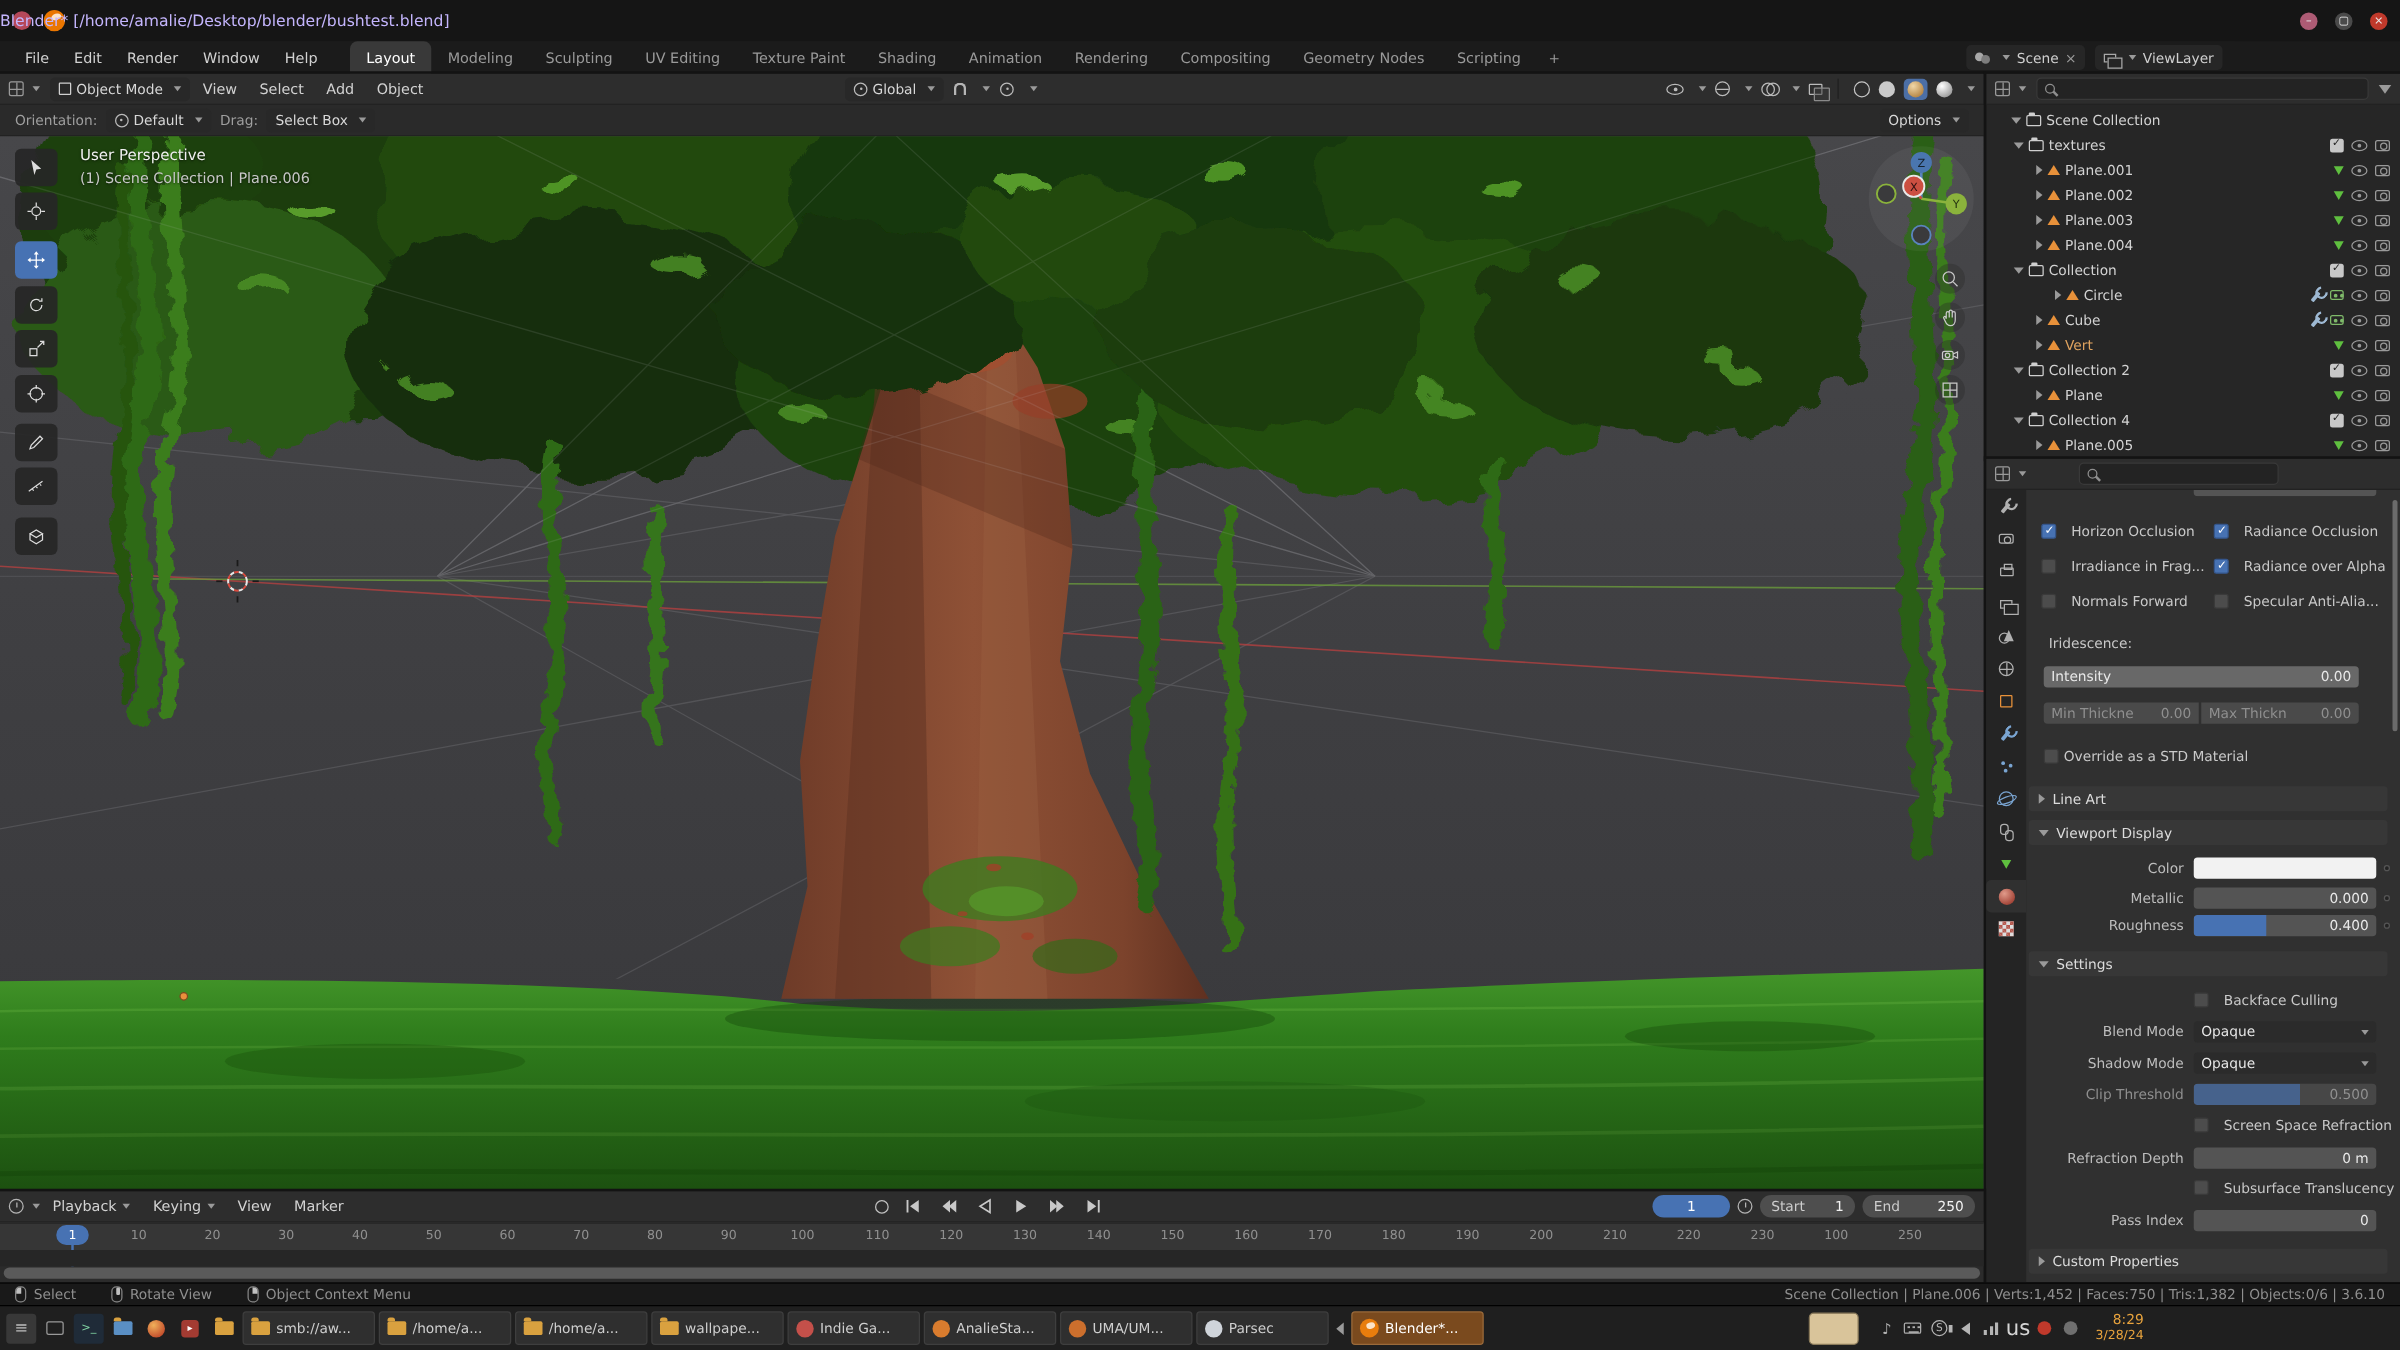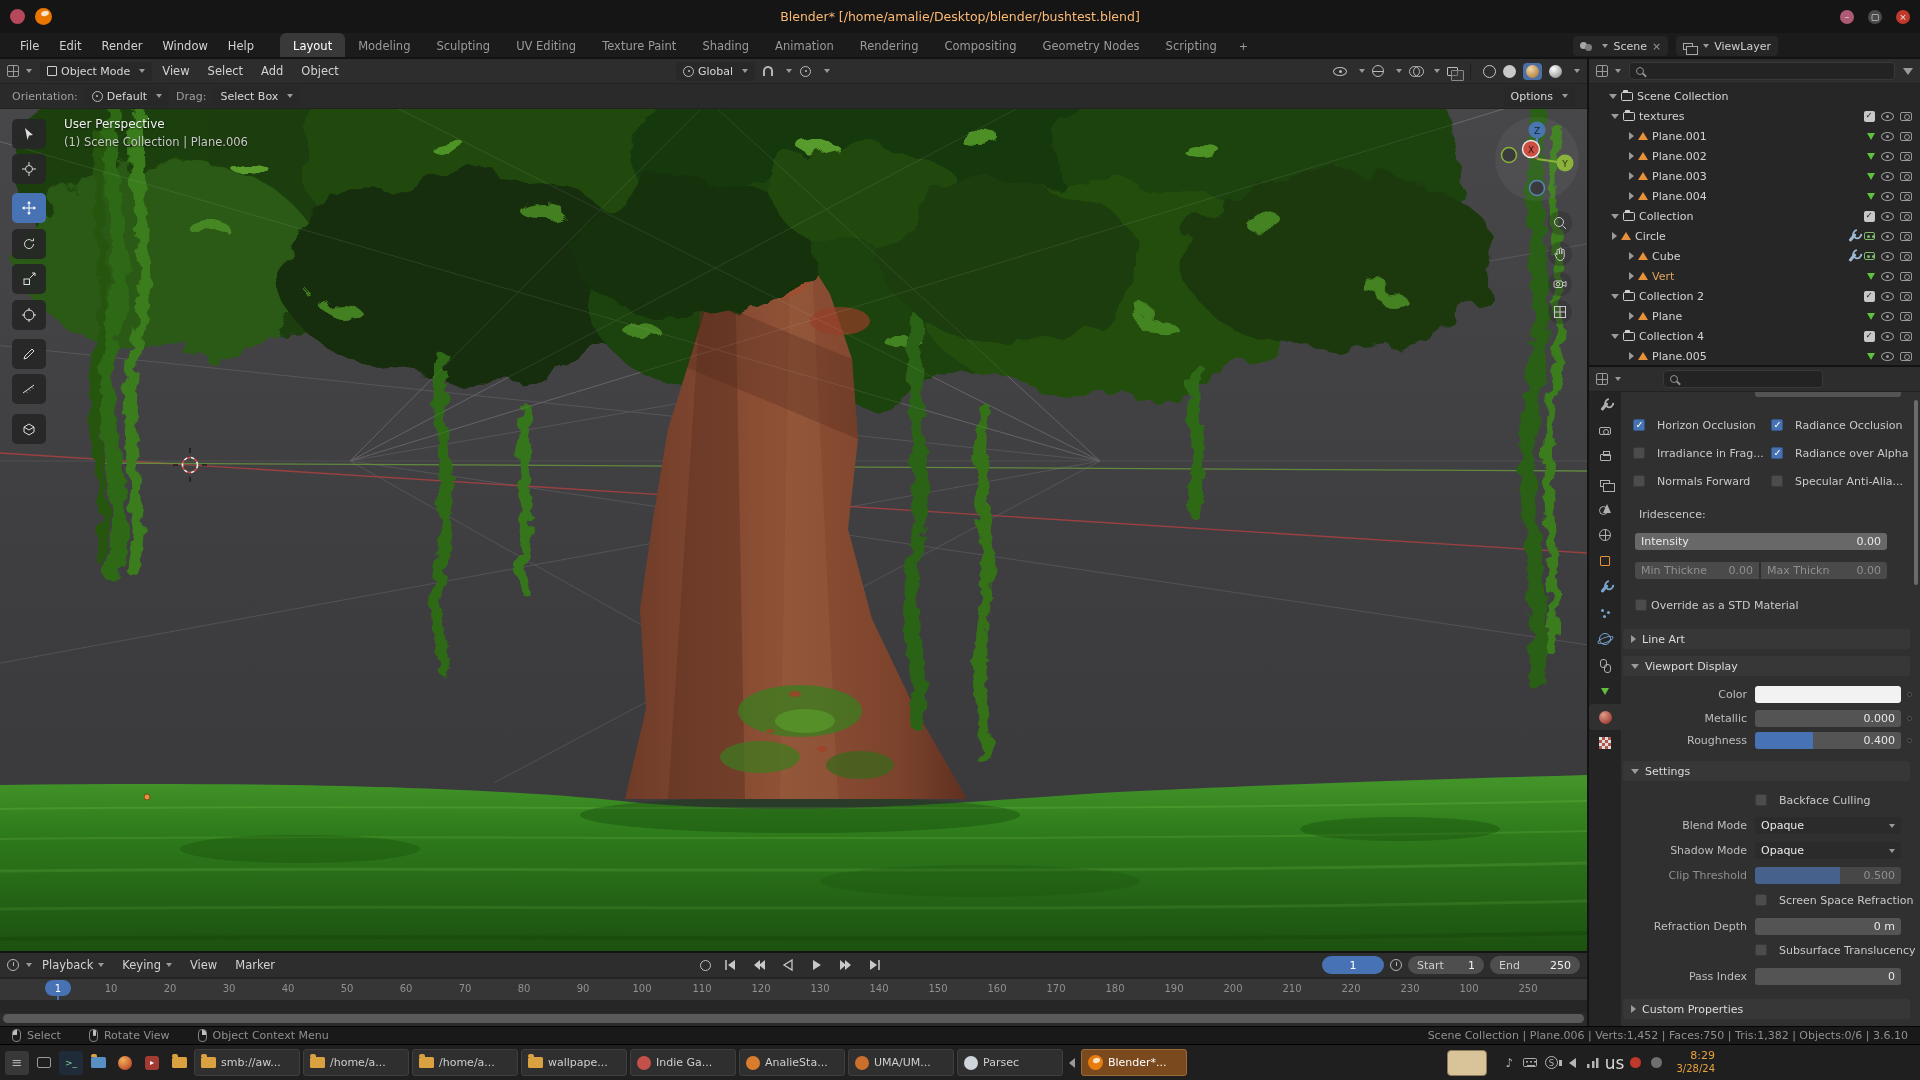--- a/index.html
+++ b/index.html
@@ -42,21 +42,21 @@
   .icon-collection{width:12px;height:9px;border:1px solid #cfcfcf;border-radius:1.5px;position:relative;flex:none}
   .icon-collection::before{content:"";position:absolute;left:1px;top:-3px;width:5px;height:2px;background:#cfcfcf;border-radius:1px 1px 0 0}
   .icon-wrench{width:3px;height:9px;background:currentColor;transform:rotate(40deg);border-radius:1px;position:relative;color:#9db8d2;flex:none;margin:2px 4px 0 2px}
   .icon-wrench::before{content:"";position:absolute;top:-6px;left:-2.5px;width:6px;height:6px;border:2px solid currentColor;border-radius:50%;border-top-color:transparent}
   .icon-nodes{width:11px;height:8px;border:1px solid #7fba6a;border-radius:2px;position:relative;flex:none}
   .icon-nodes::after{content:"";position:absolute;left:1.5px;top:2px;width:3px;height:3px;background:#7fba6a;border-radius:50%;box-shadow:5px 0 0 #7fba6a}
   .ifun{width:0;height:0;border-left:5px solid transparent;border-right:5px solid transparent;border-top:7px solid #9a9a9a;position:relative;flex:none}
 
   
   #titlebar{left:0;top:0;width:1920px;height:33px;background:#151515;display:flex;align-items:center;padding:0 10px}
-  #title-text{position:absolute;left:0;right:0;text-align:center;color:#fdba74;font-size:12.5px}
+  #title-text{position:absolute;left:0;right:0;text-align:left;color:#c4b5fd;font-size:12.5px}
   .blogo{width:17px;height:17px;border-radius:50%;background:#ea7600;position:relative;flex:none}
   .blogo::after{content:"";position:absolute;left:6px;top:3px;width:8px;height:5px;background:#fbe3c8;border-radius:50%;transform:rotate(-15deg)}
   .badge{width:15px;height:15px;border-radius:50%;background:#b5485a;margin-right:10px;flex:none}
   .winbtn{width:14px;height:14px;border-radius:50%;margin-left:14px;flex:none;position:relative}
   .winbtn span{position:absolute;inset:0;display:flex;align-items:center;justify-content:center;font-size:9px;color:#e9e9e9}
 
   
   #topbar{left:0;top:33px;width:1788px;height:26px;background:#1b1b1b;display:flex;align-items:stretch;padding-left:10px}
   .menu-item{display:flex;align-items:center;padding:0 10px;color:#d2d2d2;font-size:11.5px}
   .ws-tabs{display:flex;margin-left:16px}
@@ -660,21 +660,21 @@
         <span class="tri-d"></span>
           <span class="icon-collection"></span>
         <span>Collection</span>
           <span class="sp"></span>
         <span class="rt">
             <span class="ocb"></span>
             <span class="ieye"></span>
             <span class="icam"></span>
           </span>
       </div>
-      <div class="orow" style="padding-left:23px">
+      <div class="orow" style="padding-left:55px">
         <span class="tri-r"></span>
           <span class="icon-mesh"></span>
         <span>Circle</span>
           <span class="sp"></span>
         <span class="rt">
             <span class="icon-wrench"></span>
             <span class="icon-nodes"></span>
             <span class="ieye"></span>
             <span class="icam"></span>
           </span>

